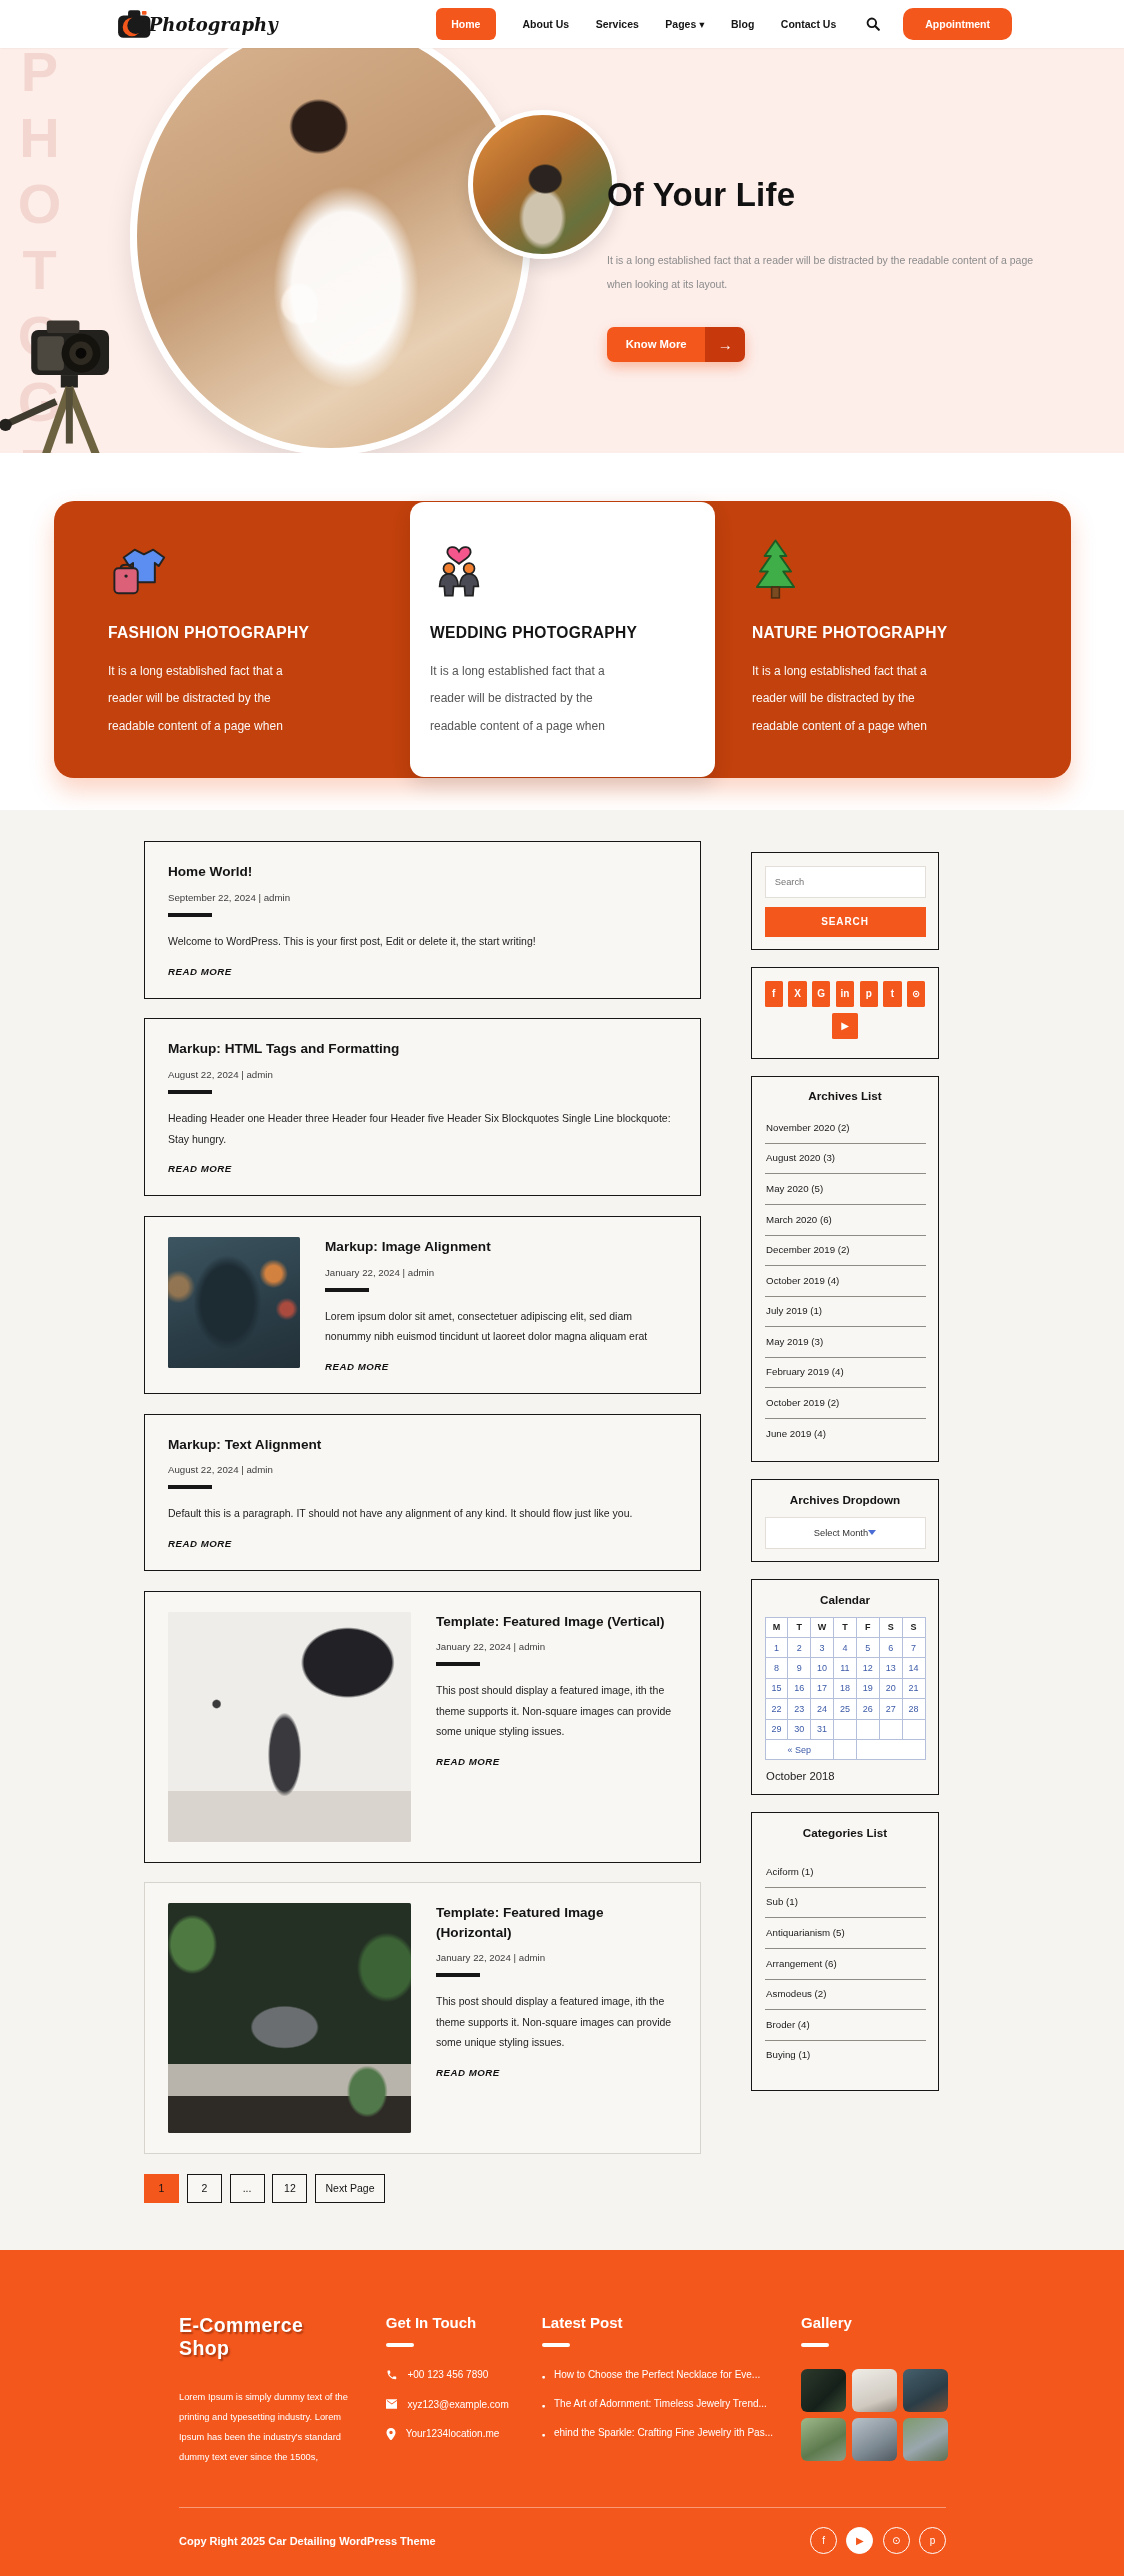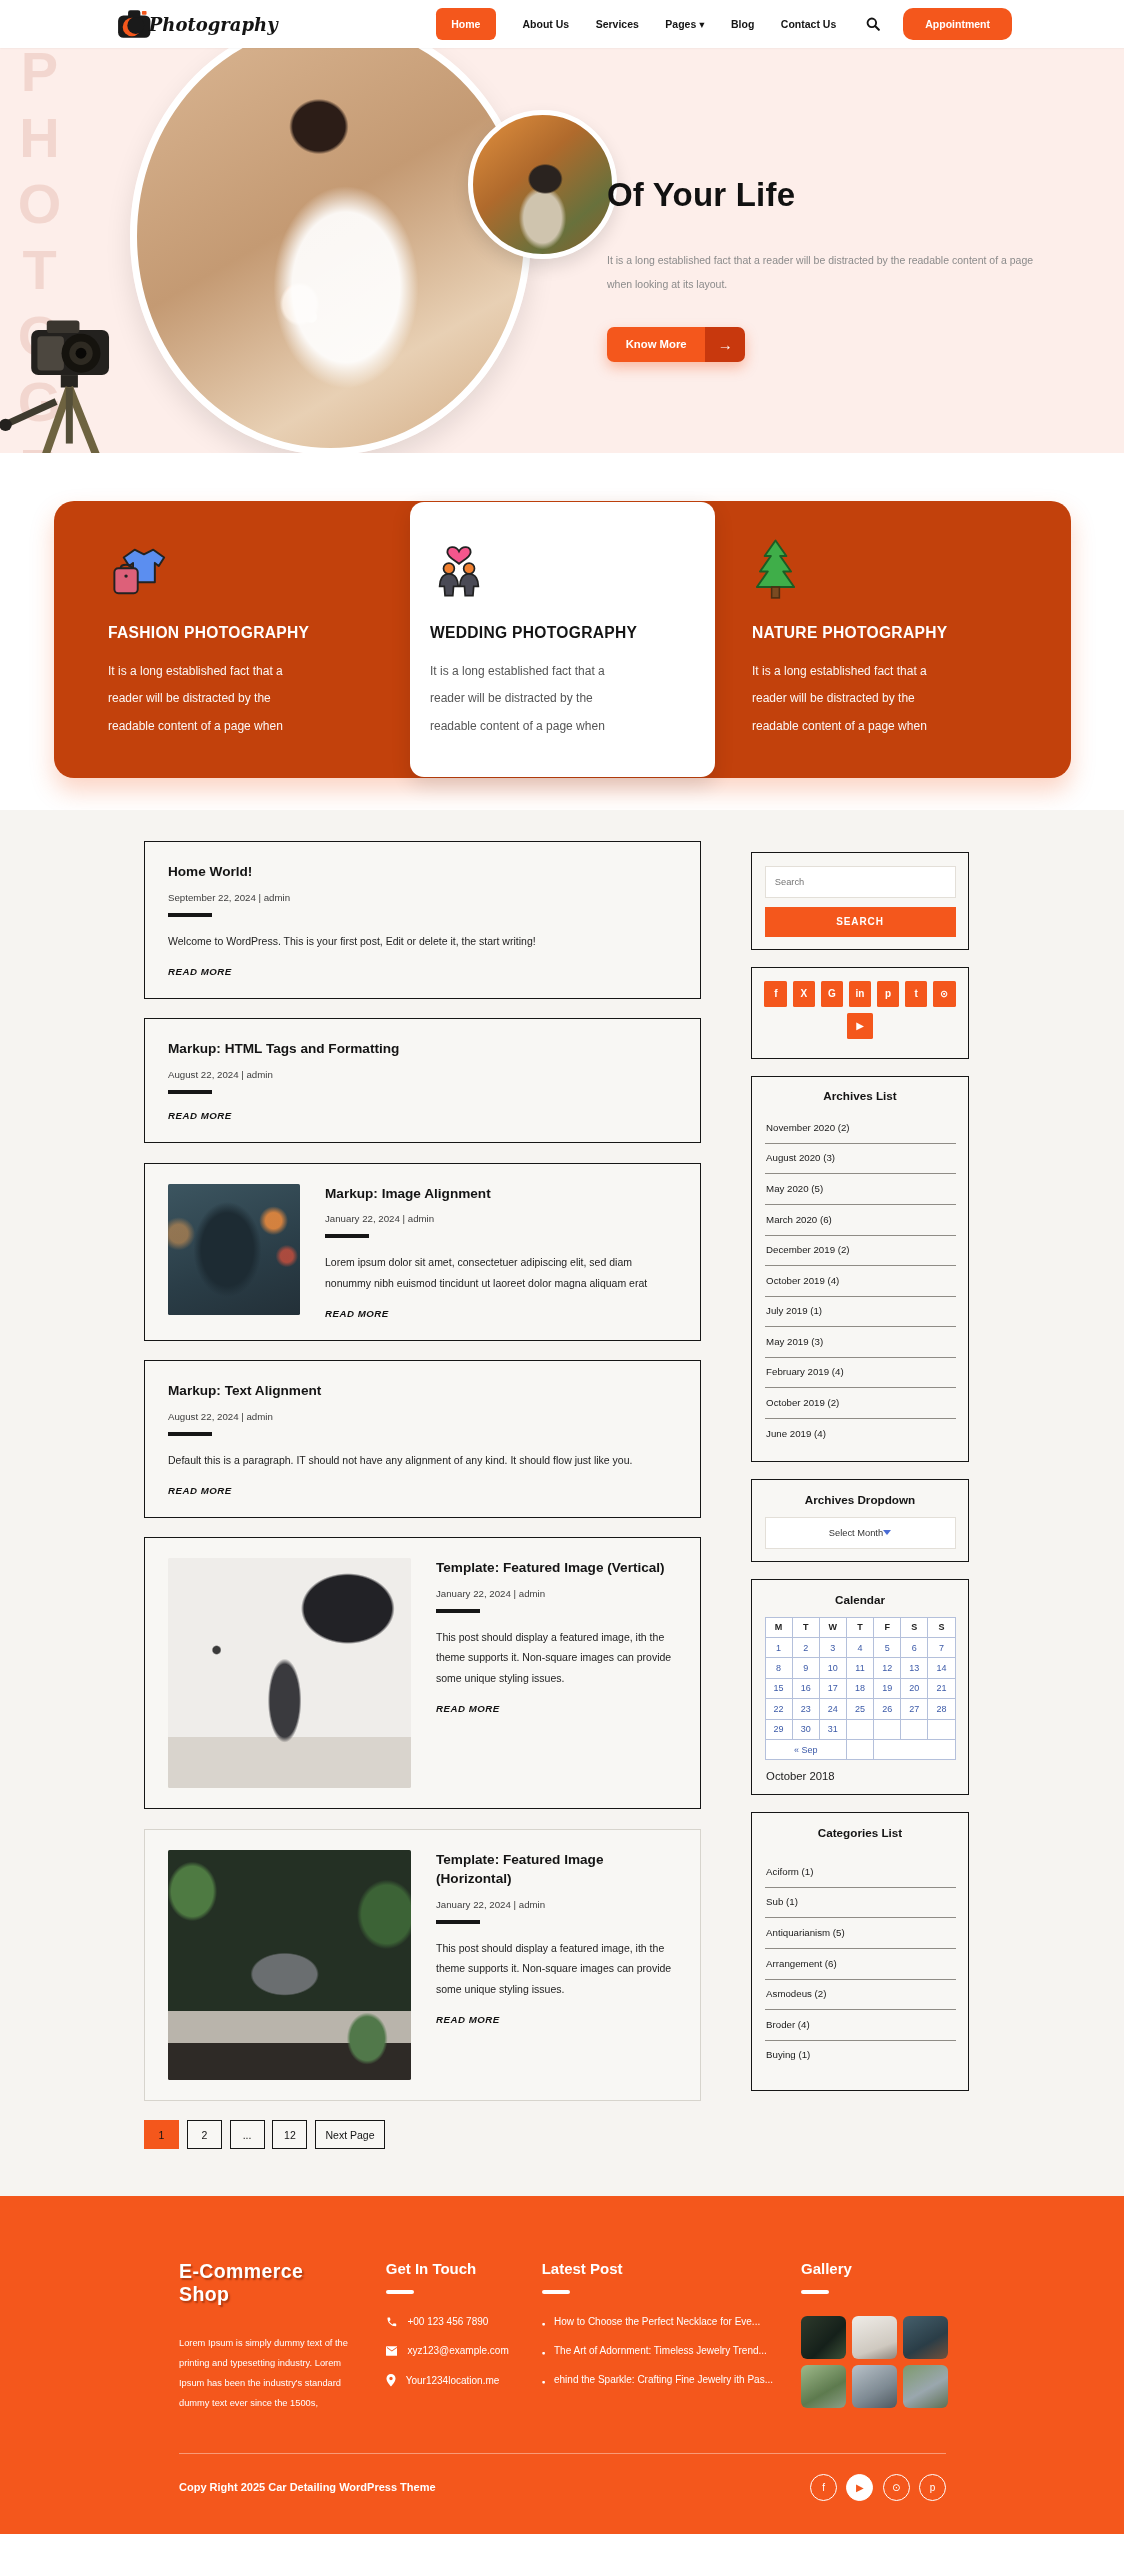--- a/index.html
+++ b/index.html
@@ -84,21 +84,21 @@
  radial-gradient(48px 56px at 90% 28%,#3c6336 52%,transparent 62%),
  radial-gradient(33px 42px at 82% 82%,#51784a 52%,transparent 62%),
  linear-gradient(180deg,#243024 0 70%,#b9b4ab 70% 84%,#2e2a26 84%)}
 
 
 .pagination{display:flex;gap:7.8px;margin-top:9.3px}
 .page-box{min-width:35px;height:29px;display:flex;align-items:center;justify-content:center;border:1.6px solid #161616;background:#f8f7f4;font-size:10.5px;cursor:pointer;padding:0 9.3px;color:#141414}
 .page-box.active{background:#f4571c;border-color:#f4571c}
 
 
-.sidebar{width:218px;flex:none;padding-top:11px}
+.sidebar{width:188px;flex:none;padding-top:11px}
 .widget{border:1.6px solid #161616;background:#f8f7f4;padding:12.5px;margin-bottom:17px}
 .widget h4{font-size:11.7px;font-weight:800;text-align:center;margin-bottom:11px;color:#141414}
 .search-widget input{width:100%;background:#fff;border:0.8px solid #e3dfd8;padding:10px 9.3px;font-size:9.3px;color:#333;margin-bottom:9.3px;font-family:inherit;outline:none}
 .search-widget button{width:100%;background:#f4571c;border:none;color:#fff;font-weight:700;font-size:10px;letter-spacing:0.9px;padding:9.3px;cursor:pointer;font-family:inherit}
 .social-row{display:flex;justify-content:center;gap:5.4px;margin-bottom:6.2px}
 .s-icon-sq{width:26px;height:26px;background:#f4571c;color:#fff;display:flex;align-items:center;justify-content:center;font-size:10px;font-weight:700;border-radius:1.6px;cursor:pointer}
 .link-list .item{padding:8.6px 1.6px 10px;font-size:9.7px;color:#1a1a1a;border-bottom:0.8px solid #8f8c86;cursor:pointer}
 .link-list .item:last-child{border-bottom:none}
 .select{background:#fff;border:0.8px solid #e3dfd8;padding:10px 9.3px;display:flex;align-items:center;justify-content:center;font-size:9.3px;color:#333;cursor:pointer}
 .caret{width:0;height:0;border-left:4.7px solid transparent;border-right:4.7px solid transparent;border-top:5.4px solid #4a6cd4}
@@ -240,21 +240,21 @@
   </section>
 
   <section class="blog">
     <div class="blog-inner">
       <main class="posts">
         <div id="posts">
             <article class="post no-image">
               <div class="post-body"><h2>Home World!</h2><div class="meta">September 22, 2024 | admin</div><div class="bar"></div><p class="excerpt">Welcome to WordPress. This is your first post, Edit or delete it, the start writing!</p><span class="read-more">READ MORE</span></div>
             </article>
             <article class="post no-image">
-              <div class="post-body"><h2>Markup: HTML Tags and Formatting</h2><div class="meta">August 22, 2024 | admin</div><div class="bar"></div><span class="read-more">READ MORE</span></div>
+              <div class="post-body"><h2>Markup: HTML Tags and Formatting</h2><div class="meta">August 22, 2024 | admin</div><div class="bar"></div><p class="excerpt">Heading Header one Header three Header four Header five Header Six Blockquotes Single Line blockquote: Stay hungry.</p><span class="read-more">READ MORE</span></div>
             </article>
             <article class="post">
               <div class="post-img small photo-street"></div>
               <div class="post-body"><h2>Markup: Image Alignment</h2><div class="meta">January 22, 2024 | admin</div><div class="bar"></div><p class="excerpt">Lorem ipsum dolor sit amet, consectetuer adipiscing elit, sed diam nonummy nibh euismod tincidunt ut laoreet dolor magna aliquam erat</p><span class="read-more">READ MORE</span></div>
             </article>
             <article class="post no-image">
               <div class="post-body"><h2>Markup: Text Alignment</h2><div class="meta">August 22, 2024 | admin</div><div class="bar"></div><p class="excerpt">Default this is a paragraph. IT should not have any alignment of any kind. It should flow just like you.</p><span class="read-more">READ MORE</span></div>
             </article>
             <article class="post">
               <div class="post-img large photo-studio"></div>

